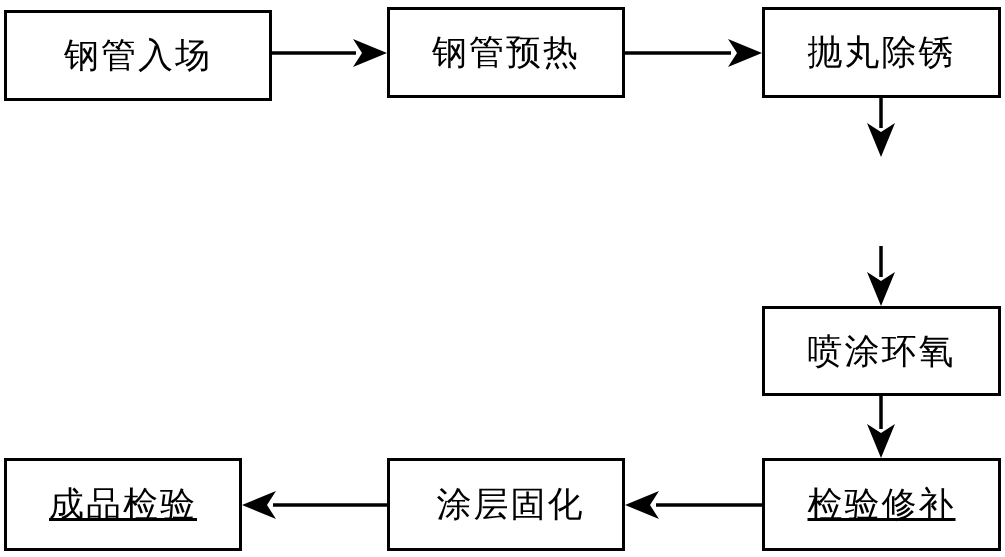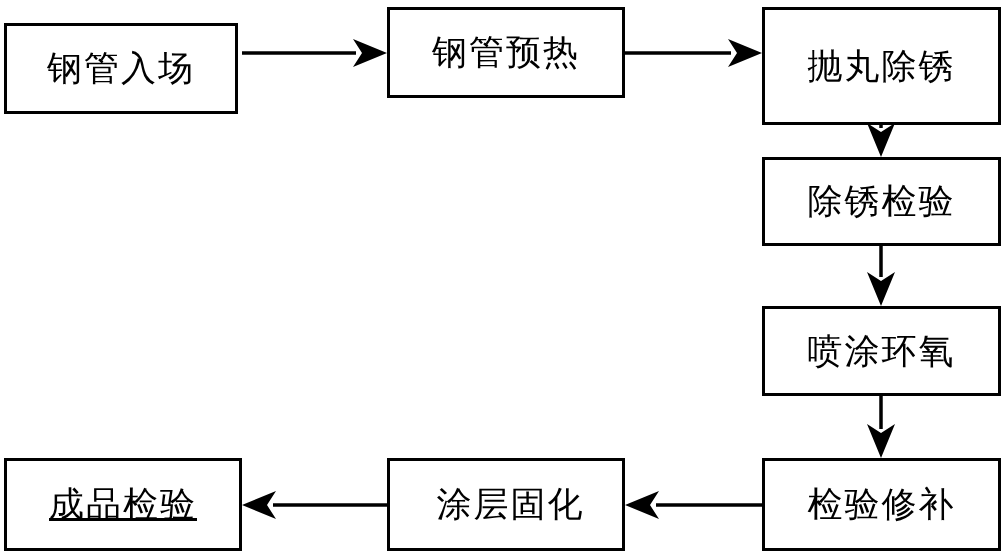--- a/index.html
+++ b/index.html
@@ -22,28 +22,28 @@
     background: #ffffff;
     display: flex;
     align-items: center;
     justify-content: center;
     font-size: 35px;
     letter-spacing: 2px;
     color: #000000;
     white-space: nowrap;
   }
   
-  .n1 { left: 4px;   top: 23px;   width: 234px; height: 91px; text-align: center; }
+  .n1 { left: 4px;   top: 10px;   width: 268px; height: 91px; text-align: center; }
   .n2 { left: 387px; top: 7px;   width: 238px; height: 91px; font-family: Liberation Mono, monospace; }
-  .n3 { left: 762px; top: 7px;   width: 239px; height: 118px; }
+  .n3 { left: 762px; top: 7px;   width: 239px; height: 91px; }
   
   .n4 { left: 762px; top: 157px; width: 239px; height: 89px; }
   .n5 { left: 762px; top: 306px; width: 239px; height: 90px; justify-content: center; }
   
-  .n6 { left: 762px; top: 458px; width: 239px; height: 93px; }
+  .n6 { left: 762px; top: 458px; width: 239px; height: 93px; text-decoration: underline; }
   .n7 { left: 387px; top: 458px; width: 238px; height: 93px; padding-left: 9px; }
   .n8 { left: 4px;   top: 458px; width: 238px; height: 93px; text-decoration: underline; }
   .arrow-layer {
     position: absolute;
     left: 0; top: 0;
     width: 1005px;
     height: 557px;
     pointer-events: none;
   }
   .arrow-layer line    { stroke: #000000; stroke-width: 3.5; }
@@ -94,23 +94,20 @@
 
   <div class="node n1">
     <span>钢管入场</span>
   </div>
   <div class="node n2">
     <span>钢管预热</span>
   </div>
   <div class="node n3">
     <span>抛丸除锈</span>
   </div>
-  <div class="node n4">
-    <span>除锈检验</span>
-  </div>
   <div class="node n5">
     <span>喷涂环氧</span>
   </div>
   <div class="node n6">
     <span>检验修补</span>
   </div>
   <div class="node n7">
     <span>涂层固化</span>
   </div>
   <div class="node n8">

